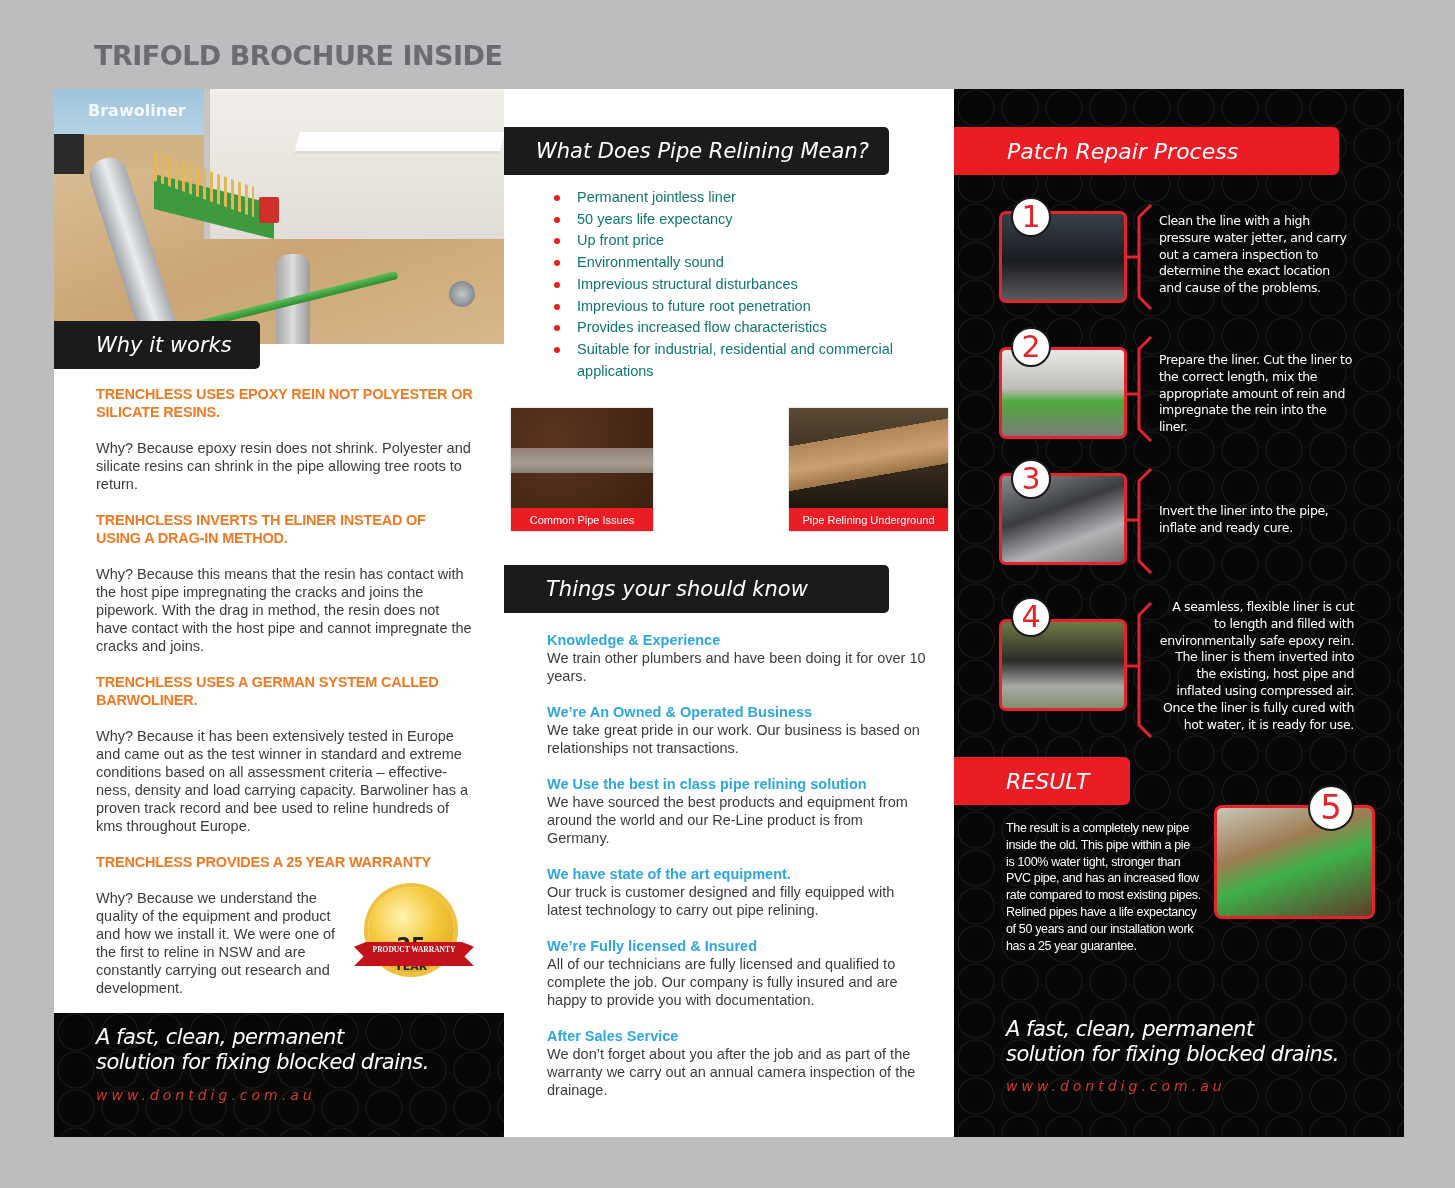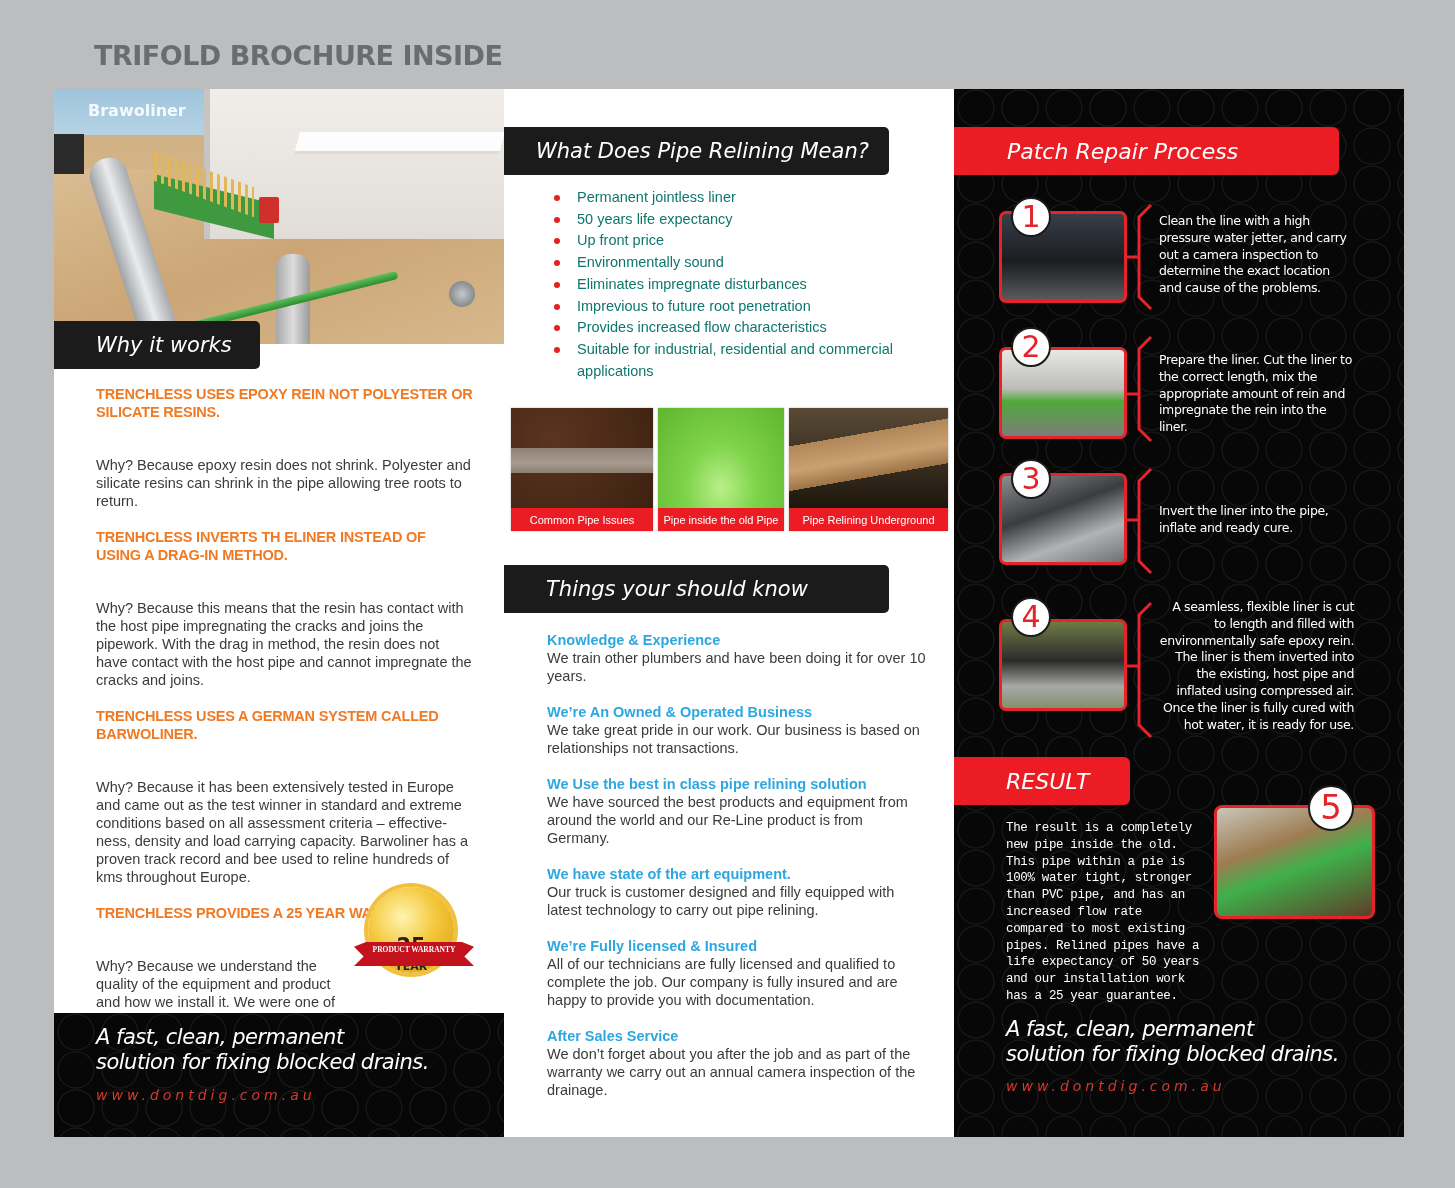--- a/index.html
+++ b/index.html
@@ -67,21 +67,21 @@
   .tab-red {
     position: absolute; background: #ec1c24; color: #fff;
     font-family: "DejaVu Sans", sans-serif; font-style: italic;
     border-radius: 0 6px 6px 0; display: flex; align-items: center;
   }
 
   .why-tab { left: 0; top: 232px; width: 206px; height: 48px; font-size: 21px; padding-left: 42px; }
 
   .why-body { position: absolute; left: 42px; top: 296px; width: 378px; }
   .why-heading { color: #f07a24; font-weight: bold; font-size: 14.5px; line-height: 18px; text-transform: uppercase; letter-spacing: -0.2px; }
-  .why-text { color: #3b3b3b; font-size: 14.5px; line-height: 18px; margin-top: 35px; margin-bottom: 18px; }
+  .why-text { color: #3b3b3b; font-size: 14.5px; line-height: 18px; margin-top: 18px; margin-bottom: 18px; }
   .why-text.short { width: 250px; }
 
   .seal { position: absolute; left: 300px; top: 798px; width: 120px; height: 100px; }
   .seal .disc {
     position: absolute; left: 14px; top: 0; width: 86px; height: 86px; border-radius: 50%;
     background: radial-gradient(circle at 40% 35%, #fff4b0, #f4c73a 45%, #d69a16 100%);
     box-shadow: 0 0 0 4px #f0c040;
     display: flex; flex-direction: column; align-items: center; justify-content: flex-end;
     padding-top: 14px;
   }
@@ -140,21 +140,21 @@
   .step .bracket { position: absolute; left: 128px; }
   .step .stext { position: absolute; left: 160px; width: 195px; color: #fff; font-size: 12.5px; line-height: 16.8px; font-family: "DejaVu Sans", sans-serif; letter-spacing: -0.35px; }
 
   .ph1 { background: linear-gradient(180deg, #383f49, #1a1c20 55%, #5b5b5e); }
   .ph2 { background: linear-gradient(180deg, #e7e7e5, #bdbcb8 45%, #4faa3a 60%, #7c7c7a 100%); }
   .ph3 { background: linear-gradient(160deg, #8b8e90, #3a3c3f 40%, #b1b3b5 70%, #6e7072); }
   .ph4 { background: linear-gradient(180deg, #6e7a45, #2b2b2a 45%, #a7a9a6 75%, #848f6d); }
   .ph5 { background: linear-gradient(160deg, #c8c6b9, #9e7c52 35%, #3fb04a 55%, #5d3f29 100%); }
 
   .result-tab { left: -3px; top: 668px; width: 179px; height: 48px; font-size: 22px; padding-left: 55px; }
-  .result-text { position: absolute; left: 52px; top: 731px; width: 195px; color: #fff; font-size: 12.5px; line-height: 16.8px; font-family: Liberation Mono, monospace; letter-spacing: -0.35px; }
+  .result-text { position: absolute; left: 52px; top: 731px; width: 195px; color: #fff; font-size: 12.5px; line-height: 16.8px; font-family: Liberation Sans, sans-serif; letter-spacing: -0.35px; }
   .result-photo { position: absolute; left: 260px; top: 716px; width: 161px; height: 114px; border: 3px solid #e4232b; border-radius: 8px; }
   .result-badge { position: absolute; left: 354px; top: 696px; width: 46px; height: 46px; border-radius: 50%; background: #fff; border: 2.5px solid #1a1a1a; color: #e4232b; font-size: 34px; line-height: 40px; text-align: center; font-family: "DejaVu Sans", sans-serif; }
 </style>
 </head>
 <body>
 
 <div class="page-title">TRIFOLD BROCHURE INSIDE</div>
 
 <div class="brochure">
 
@@ -205,34 +205,30 @@
   </div>
 
   <div class="panel panel-mid">
     <div class="tab-dark what-tab">What Does Pipe Relining Mean?</div>
 
     <ul class="bullets">
       <li><span class="dot"></span><span>Permanent jointless liner</span></li>
       <li><span class="dot"></span><span>50 years life expectancy</span></li>
       <li><span class="dot"></span><span>Up front price</span></li>
       <li><span class="dot"></span><span>Environmentally sound</span></li>
-      <li><span class="dot"></span><span>Eliminates impregnate disturbances</span></li>
+      <li><span class="dot"></span><span>Imprevious structural disturbances</span></li>
       <li><span class="dot"></span><span>Imprevious to future root penetration</span></li>
       <li><span class="dot"></span><span>Provides increased flow characteristics</span></li>
       <li><span class="dot"></span><span>Suitable for industrial, residential and commercial applications</span></li>
     </ul>
 
     <div class="thumbs">
       <div class="thumb t1">
         <div class="img"></div>
         <div class="cap">Common Pipe Issues</div>
-      </div>
-      <div class="thumb t2">
-        <div class="img"></div>
-        <div class="cap">Pipe inside the old Pipe</div>
       </div>
       <div class="thumb t3">
         <div class="img"></div>
         <div class="cap">Pipe Relining Underground</div>
       </div>
     </div>
 
     <div class="tab-dark know-tab">Things your should know</div>
 
     <div class="know-list">

